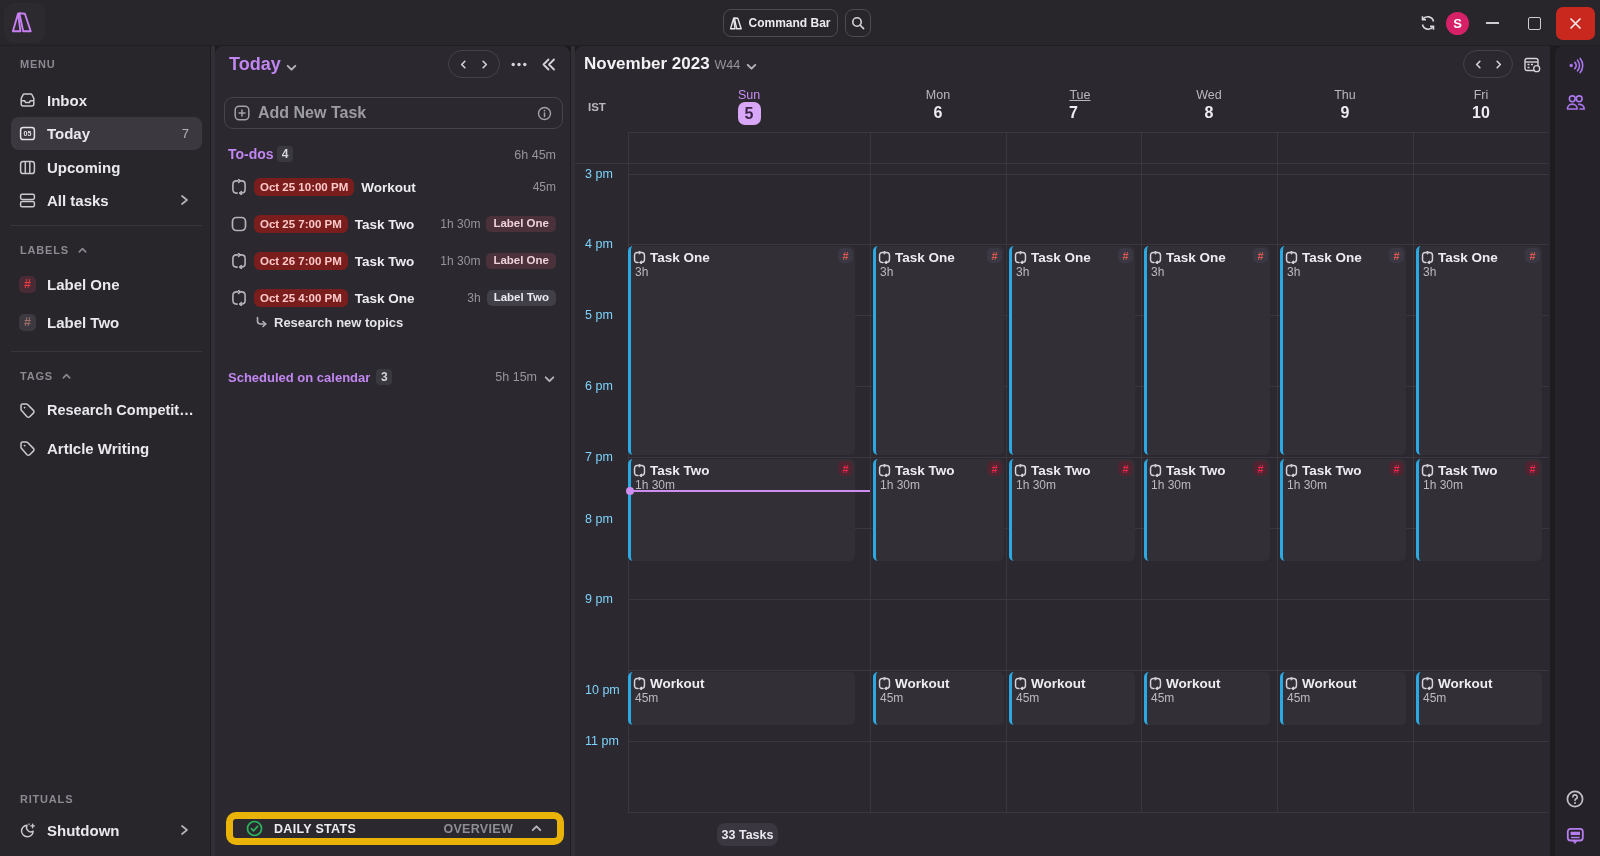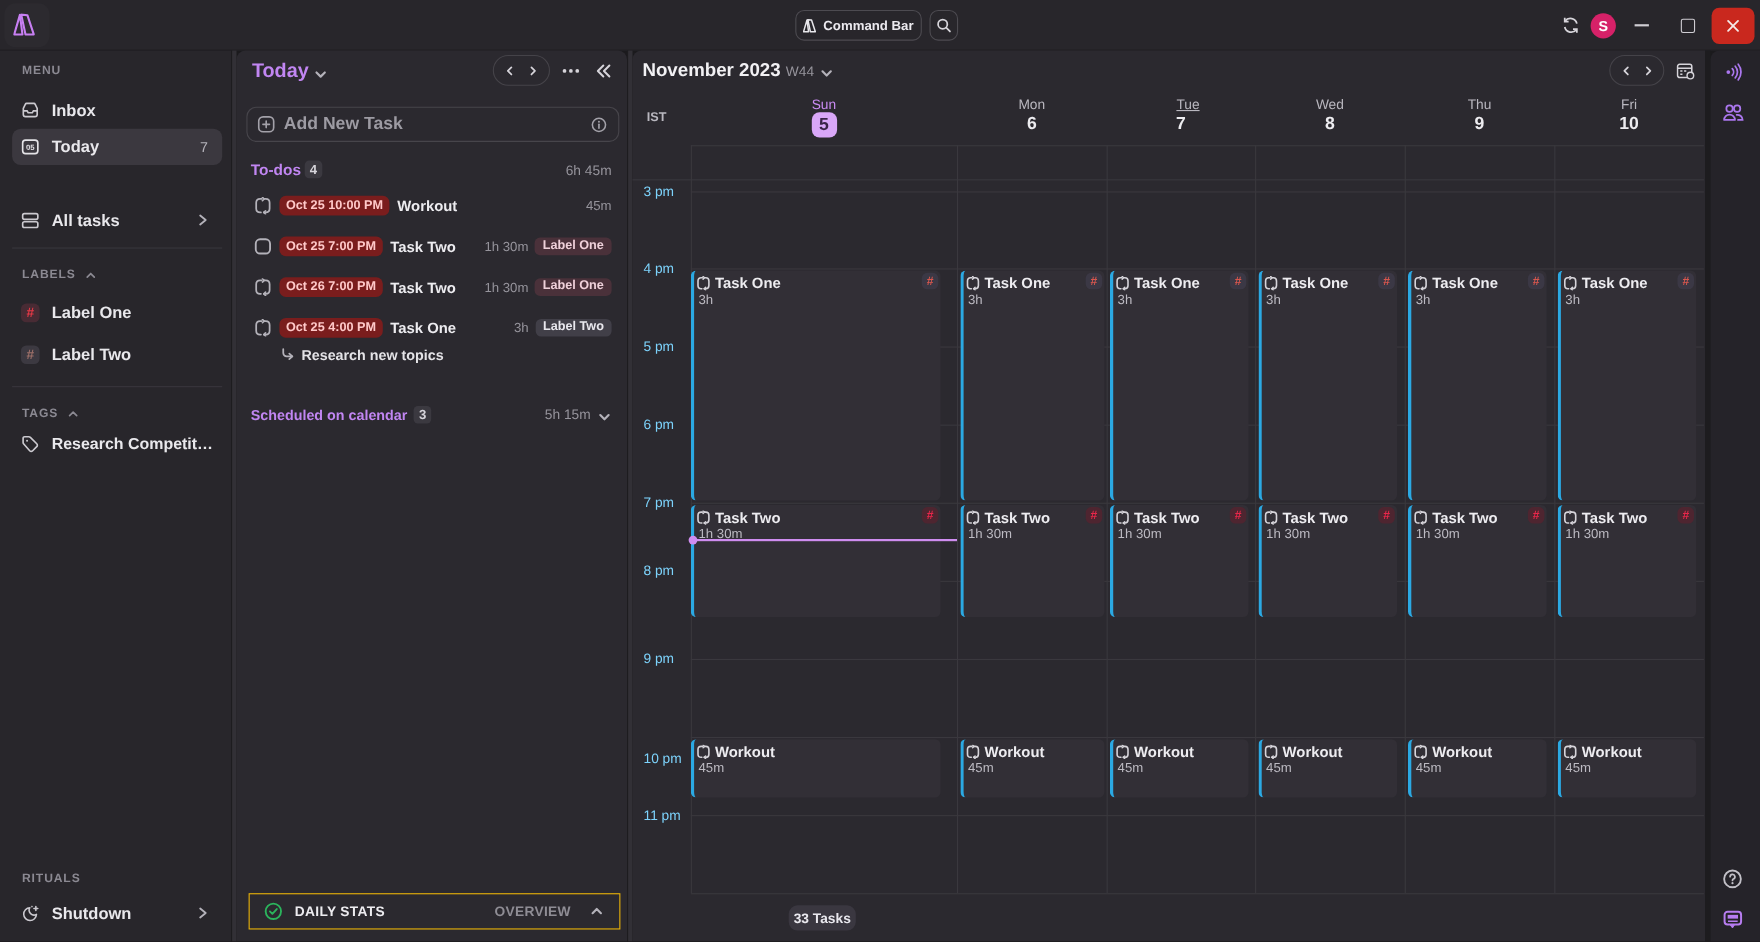--- a/index.html
+++ b/index.html
@@ -120,20 +120,30 @@
     <span class="ic">
         <svg width="17" height="17" viewBox="0 0 17 17">
       <rect x="1.6" y="2.4" width="13.8" height="12.2" rx="2.6" fill="none" stroke="#e4e3e7" stroke-width="1.5"></rect>
       <text x="8.5" y="11.2" font-size="7" font-weight="700" fill="#e4e3e7" text-anchor="middle" font-family="Liberation Sans">05</text>
     </svg>
       </span>
     <span class="txt">Today</span>
     <span style="position:absolute; right:13px; font-size:13px; color:#b4b2ba;">7</span>
   </div>
 
+  <div class="srow" style="top:151px;">
+    <span class="ic">
+        <svg width="17" height="17" viewBox="0 0 17 17">
+      <rect x="1.6" y="2.4" width="13.8" height="12.2" rx="2.6" fill="none" stroke="#cbc9cf" stroke-width="1.5"></rect>
+      <line x1="6.3" y1="2.4" x2="6.3" y2="14.6" stroke="#cbc9cf" stroke-width="1.5"></line>
+      <line x1="10.8" y1="2.4" x2="10.8" y2="14.6" stroke="#cbc9cf" stroke-width="1.5"></line>
+    </svg>
+      </span>
+    <span class="txt">Upcoming</span>
+  </div>
 
   <div class="srow" style="top:184px;">
     <span class="ic">
         <svg width="17" height="17" viewBox="0 0 17 17">
       <rect x="1.6" y="2.2" width="13.8" height="5.2" rx="1.6" fill="none" stroke="#cbc9cf" stroke-width="1.5"></rect>
       <rect x="1.6" y="9.6" width="13.8" height="5.2" rx="1.6" fill="none" stroke="#cbc9cf" stroke-width="1.5"></rect>
     </svg>
       </span>
     <span class="txt">All tasks</span>
     <span style="position:absolute; right:11px;">
@@ -163,28 +173,37 @@
     <span class="txt">Label Two</span>
   </div>
 
   <div class="sdiv" style="top:351px;"></div>
 
   <div class="abs sechdr" style="left:20px; top:370px;">TAGS
     <svg width="11" height="11" viewBox="0 0 12 12">
         <path d="M2.5 7.5 L6 4 L9.5 7.5" fill="none" stroke="#8b8992" stroke-width="1.7" stroke-linecap="round" stroke-linejoin="round"></path>
       </svg>
   </div>
-  <div class="srow" style="top:380px;align-items:flex-end;">
+  <div class="srow" style="top:394px;">
     <span class="ic">
         <svg width="17" height="17" viewBox="0 0 17 17">
       <path d="M2 7.2 V3.4 a1.4 1.4 0 0 1 1.4-1.4 h3.8 a2 2 0 0 1 1.4.6 l5.8 5.8 a1.9 1.9 0 0 1 0 2.7 l-3.7 3.7 a1.9 1.9 0 0 1 -2.7 0 L2.6 8.6 A2 2 0 0 1 2 7.2 Z" fill="none" stroke="#cbc9cf" stroke-width="1.5"></path>
       <circle cx="5.6" cy="5.6" r="0.9" fill="#cbc9cf"></circle>
     </svg>
       </span>
     <span class="txt" style="font-size:14.5px;">Research Competit…</span>
+  </div>
+  <div class="srow" style="top:432px;">
+    <span class="ic">
+        <svg width="17" height="17" viewBox="0 0 17 17">
+      <path d="M2 7.2 V3.4 a1.4 1.4 0 0 1 1.4-1.4 h3.8 a2 2 0 0 1 1.4.6 l5.8 5.8 a1.9 1.9 0 0 1 0 2.7 l-3.7 3.7 a1.9 1.9 0 0 1 -2.7 0 L2.6 8.6 A2 2 0 0 1 2 7.2 Z" fill="none" stroke="#cbc9cf" stroke-width="1.5"></path>
+      <circle cx="5.6" cy="5.6" r="0.9" fill="#cbc9cf"></circle>
+    </svg>
+      </span>
+    <span class="txt">ArtIcle Writing</span>
   </div>
 
   <div class="abs sechdr" style="left:20px; top:793px;">RITUALS</div>
   <div class="srow" style="top:814px;">
     <span class="ic">
         <svg width="17" height="17" viewBox="0 0 24 24">
       <path d="M11.5 4.5 a6.2 6.2 0 0 0 8.5 8.5 8.2 8.2 0 1 1 -8.5 -8.5 Z" fill="none" stroke="#cbc9cf" stroke-width="2" stroke-linejoin="round"></path>
       <path d="M19.2 3 v5 M16.7 5.5 h5" stroke="#cbc9cf" stroke-width="2" stroke-linecap="round"></path>
       <path d="M14.2 1.2 l.5 1.3 1.3.5 -1.3.5 -.5 1.3 -.5 -1.3 -1.3 -.5 1.3 -.5 Z" fill="#cbc9cf"></path>
     </svg>
@@ -320,21 +339,21 @@
       <span style="font-size:13px; font-weight:700; color:#c186f2;">Scheduled on calendar</span>
       <span style="width:16px; height:16px; border-radius:4px; background:#3b3940; color:#d6d4da; font-size:12px; font-weight:700; display:flex; align-items:center; justify-content:center;">3</span>
     </div>
   <div class="abs" style="left:437px; top:370px; width:100px; text-align:right; font-size:12.5px; color:#96949c;">5h 15m</div>
   <div class="abs" style="left:543px; top:373px;">
       <svg width="13" height="13" viewBox="0 0 12 12">
         <path d="M2.5 4 L6 7.5 L9.5 4" fill="none" stroke="#b4b2ba" stroke-width="1.8" stroke-linecap="round" stroke-linejoin="round"></path>
       </svg>
     </div>
 
-  <div class="abs" style="left:226px; top:812px; width:338px; height:33px; border:1px solid #eab308; border-radius:0; display:flex; align-items:center;">
+  <div class="abs" style="left:226px; top:812px; width:338px; height:33px; border:7px solid #eab308; border-radius:10px; display:flex; align-items:center;">
     <svg style="margin-left:13px;" width="17" height="17" viewBox="0 0 17 17">
       <circle cx="8.5" cy="8.5" r="7" fill="none" stroke="#2bb45c" stroke-width="1.7"></circle>
       <path d="M5.4 8.6 L7.6 10.8 L11.6 6.4" fill="none" stroke="#2bb45c" stroke-width="1.7" stroke-linecap="round" stroke-linejoin="round"></path>
     </svg>
     <span style="margin-left:11px; font-size:12.5px; font-weight:700; color:#edecf0; letter-spacing:0.3px;">DAILY STATS</span>
     <span style="position:absolute; right:44px; font-size:12.5px; font-weight:700; color:#8f8d95; letter-spacing:0.3px;">OVERVIEW</span>
     <svg style="position:absolute; right:14px;" width="13" height="13" viewBox="0 0 12 12">
         <path d="M2.5 7.5 L6 4 L9.5 7.5" fill="none" stroke="#b4b2ba" stroke-width="1.8" stroke-linecap="round" stroke-linejoin="round"></path>
       </svg>
   </div>

